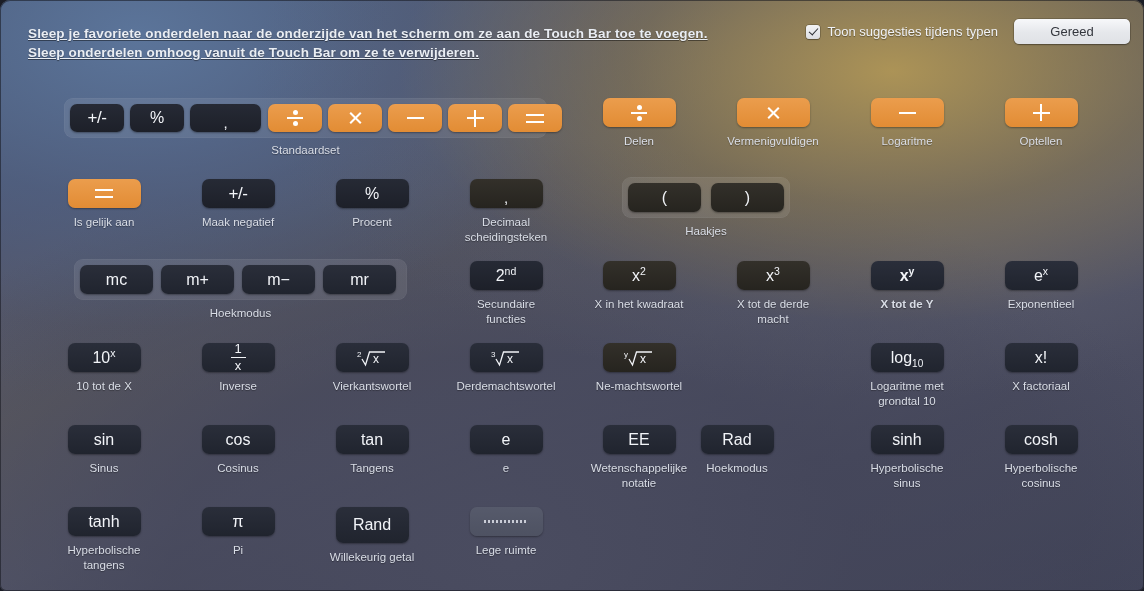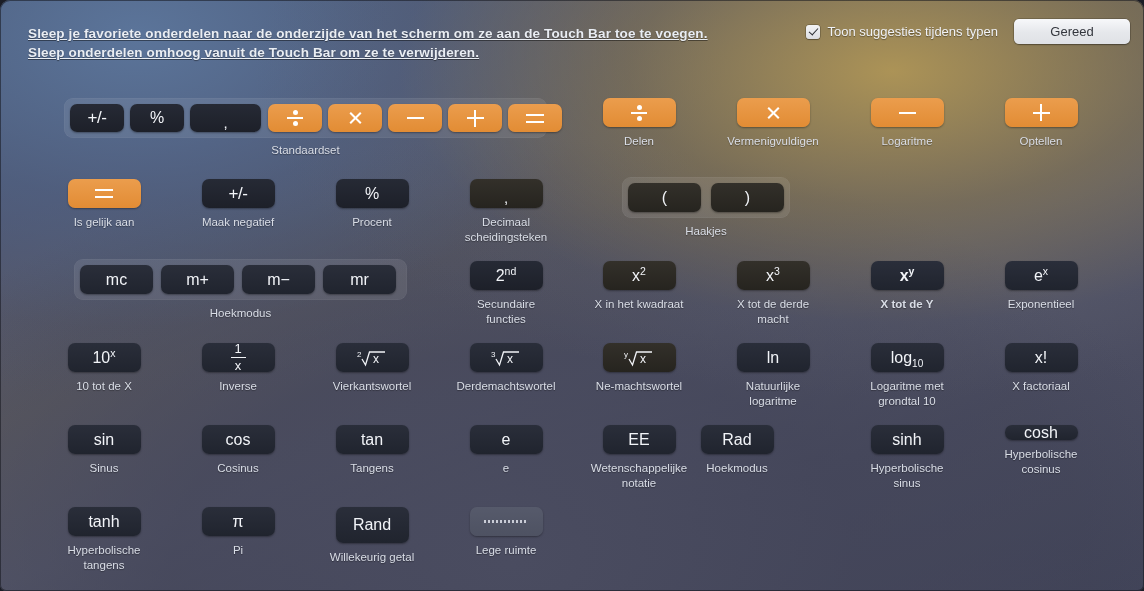--- a/index.html
+++ b/index.html
@@ -334,26 +334,20 @@
           <span class="radical">
             <svg width="30" height="20" viewBox="0 0 30 20">
                 <text x="0" y="9" font-size="8" fill="#f2f4f8" font-family="Liberation Sans">y</text>
                 <path d="M5 11 L8.5 17 L12.5 4 L28 4" stroke="#f2f4f8" stroke-width="1.3" fill="none"></path>
                 <text x="16" y="15" font-size="12" fill="#f2f4f8" font-family="Liberation Sans">x</text>
               </svg>
           </span>
         </div>
         <div class="caption" style="max-width:130px;">Ne-machtswortel</div>
       </div>
-      <div class="cell" style="left:713px;top:0;width:120px;">
-        <div class="btn dark cool" style="width:73px;height:29px;">
-            <span>ln</span>
-          </div>
-        <div class="caption" style="max-width:82px;">Natuurlijke logaritme</div>
-      </div>
       <div class="cell" style="left:847px;top:0;width:120px;">
         <div class="btn dark cool" style="width:73px;height:29px;">
             <span>log<span class="sub">10</span></span>
           </div>
         <div class="caption" style="max-width:98px;">Logaritme met grondtal 10</div>
       </div>
       <div class="cell" style="left:981px;top:0;width:120px;">
         <div class="btn dark cool" style="width:73px;height:29px;">
             <span>x!</span>
           </div>
@@ -398,21 +392,21 @@
           </div>
         <div class="caption">Hoekmodus</div>
       </div>
       <div class="cell" style="left:847px;top:0;width:120px;">
         <div class="btn dark cool" style="width:73px;height:29px;">
             <span>sinh</span>
           </div>
         <div class="caption" style="max-width:96px;">Hyperbolische sinus</div>
       </div>
       <div class="cell" style="left:981px;top:0;width:120px;">
-        <div class="btn dark cool" style="width:73px;height:15px;">
+        <div class="btn dark cool" style="width:73px;height:29px;">
             <span>cosh</span>
           </div>
         <div class="caption" style="max-width:96px;">Hyperbolische cosinus</div>
       </div>
     </div>
 
     <div class="row" style="top:433px;height:82px;">
       <div class="cell" style="left:44px;top:0;width:120px;">
         <div class="btn dark cool" style="width:73px;height:29px;">
             <span>tanh</span>

